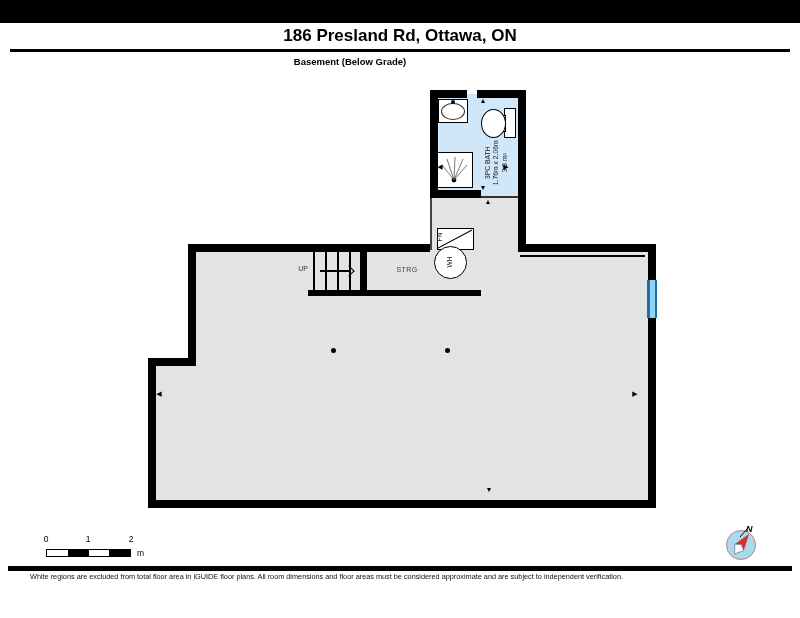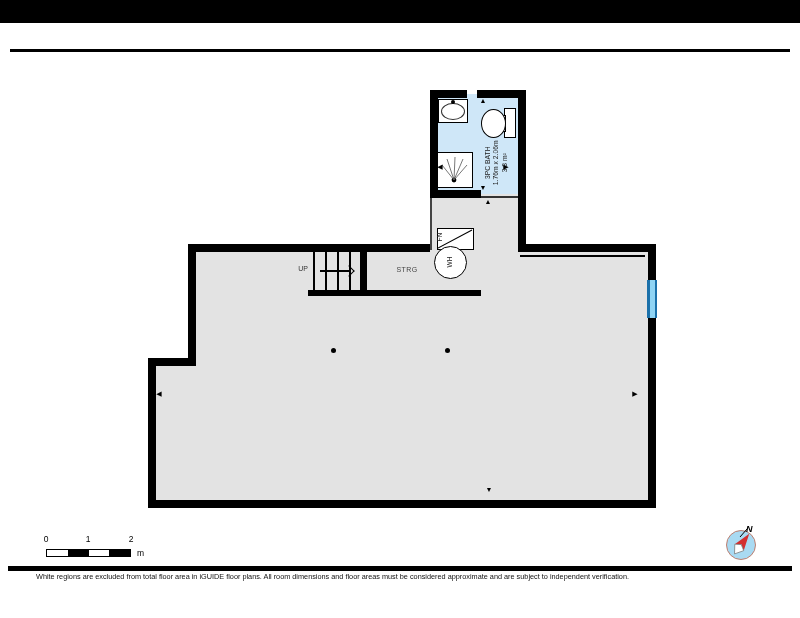--- a/index.html
+++ b/index.html
@@ -72,30 +72,32 @@
   .arr{position:absolute;font-size:7px;line-height:7px;width:8px;text-align:center;color:#000;}
 
   
   .scale-num{position:absolute;top:534px;width:10px;text-align:center;font-size:8.5px;color:#000;}
   .scale-bar{left:46px;top:549px;width:85px;height:7.5px;border:1px solid #000;box-sizing:border-box;display:flex;}
   .scale-bar .seg{flex:1 1 25%;}
   .seg.b{background:#000;} .seg.w{background:#fff;}
   .scale-unit{left:137px;top:548px;font-size:8.5px;color:#000;}
   .prepared{left:300px;top:541px;width:200px;text-align:center;font-size:8.5px;color:#000;}
   .bottom-rule{left:8px;top:566px;width:784px;height:4.5px;background:#000;}
-  .disclaimer{left:36px;top:572px;width:740px;font-size:7.3px;color:#111;}
+  .disclaimer{left:30px;top:572px;width:740px;font-size:7.3px;color:#111;}
   .compass-svg{left:716px;top:518px;}
 </style>
 </head>
 <body>
 
 <div class="page">
 
   <div class="abs topbar"></div>
+  <div class="abs title">186 Presland Rd, Ottawa, ON</div>
   <div class="abs title-rule"></div>
+  <div class="abs subtitle">Basement (Below Grade)</div>
 
   <div class="floor f-corridor"></div>
   <div class="floor f-corridor-edge"></div>
   <div class="floor f-bath"></div>
   <div class="floor f-strg"></div>
   <div class="floor f-main"></div>
   <div class="floor f-ext"></div>
 
   <div class="wall w-bath-top-l"></div>
   <div class="wall w-bath-top-r"></div>

